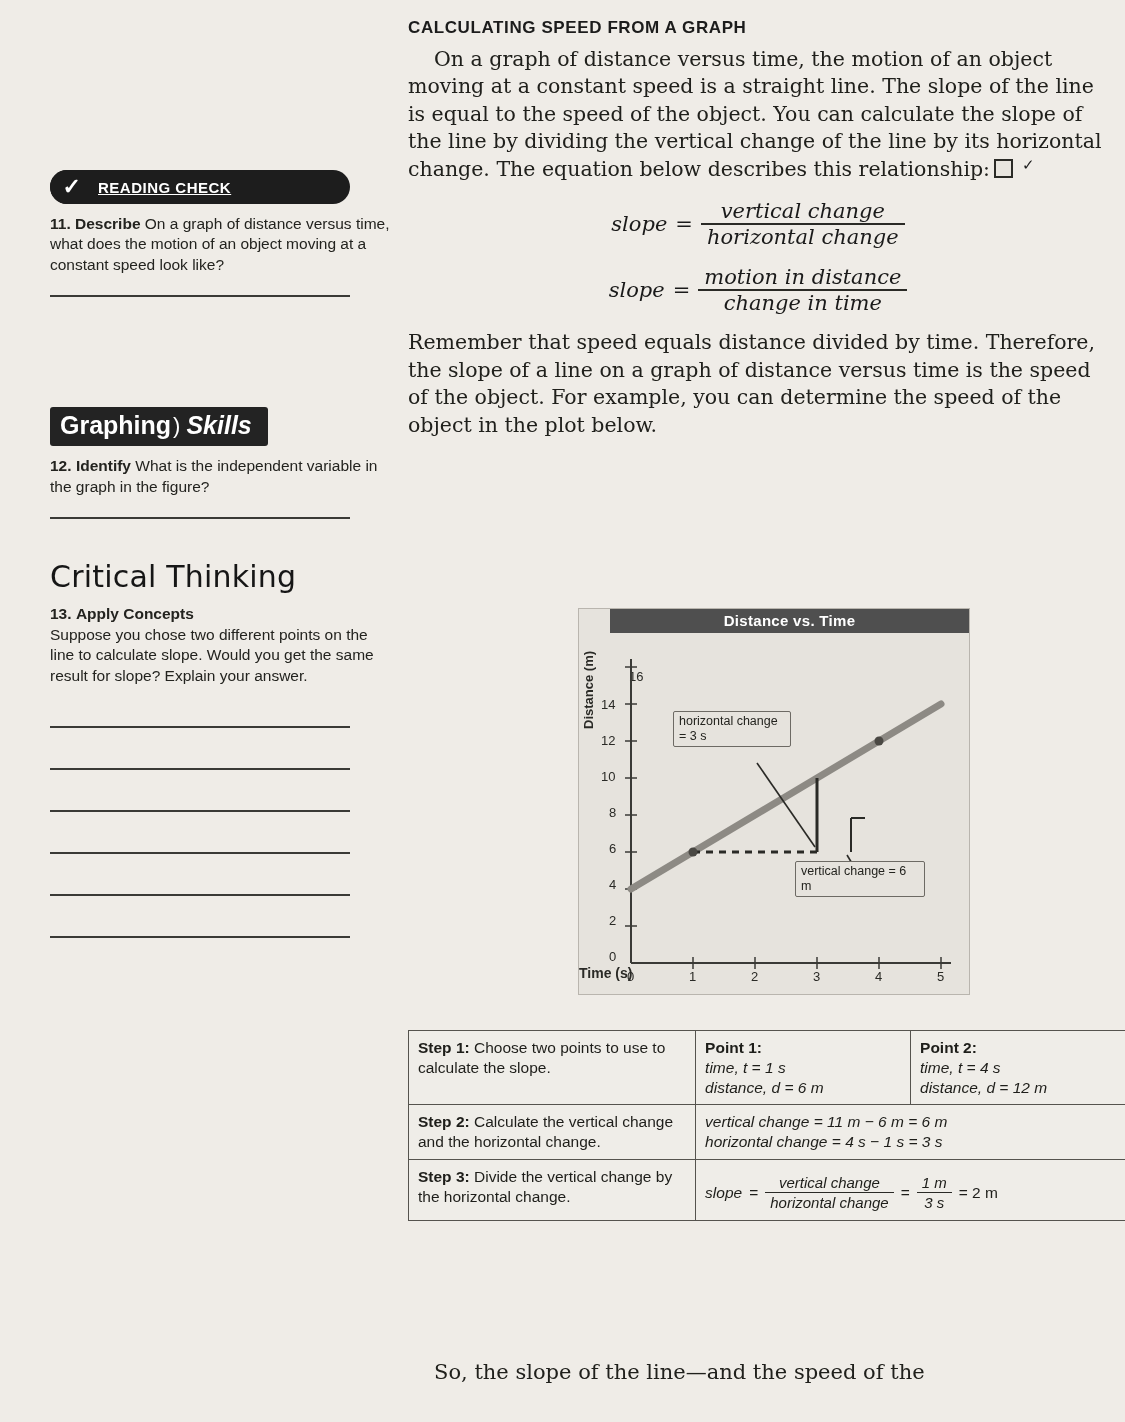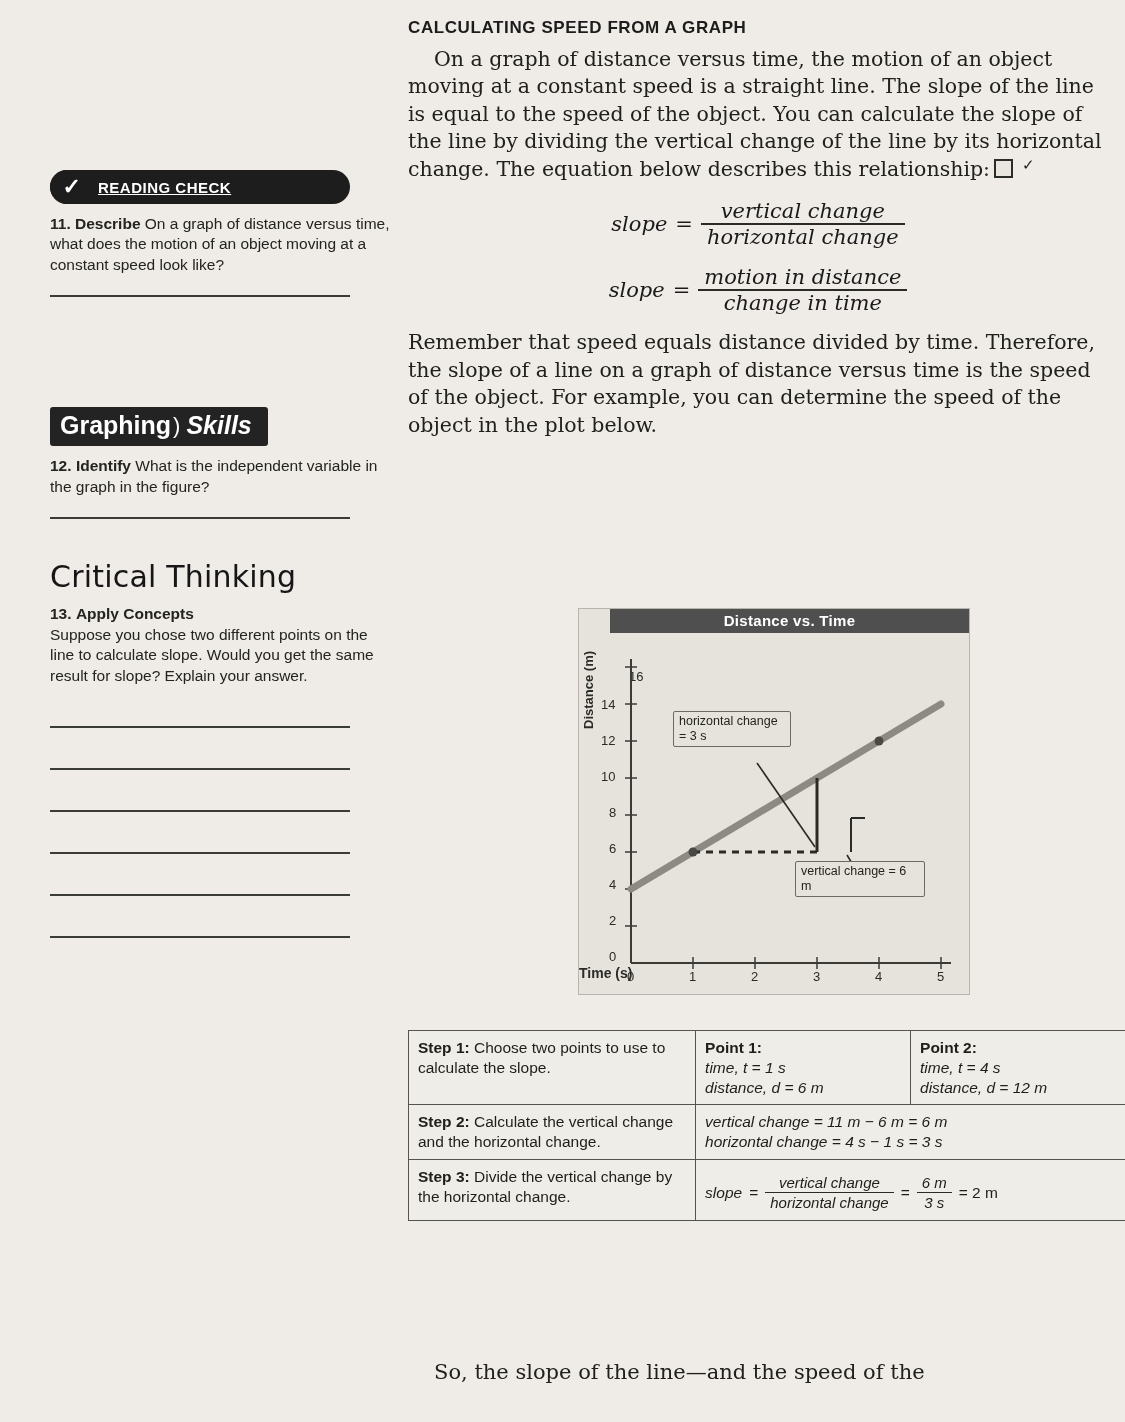--- a/index.html
+++ b/index.html
@@ -349,21 +349,21 @@
         <td colspan="2">
           <div style="display:flex;align-items:center;gap:7px;padding-top:6px;">
             <span class="ital">slope</span>
             <span>=</span>
             <span class="mini-frac">
               <span class="num">vertical change</span>
               <span class="den">horizontal change</span>
             </span>
             <span>=</span>
             <span class="mini-frac">
-              <span class="num">6 m</span>
+              <span class="num">1 m</span>
               <span class="den">3 s</span>
             </span>
             <span>= 2 m</span>
           </div>
         </td>
       </tr>
     </tbody>
       </table>
   </div>
 

